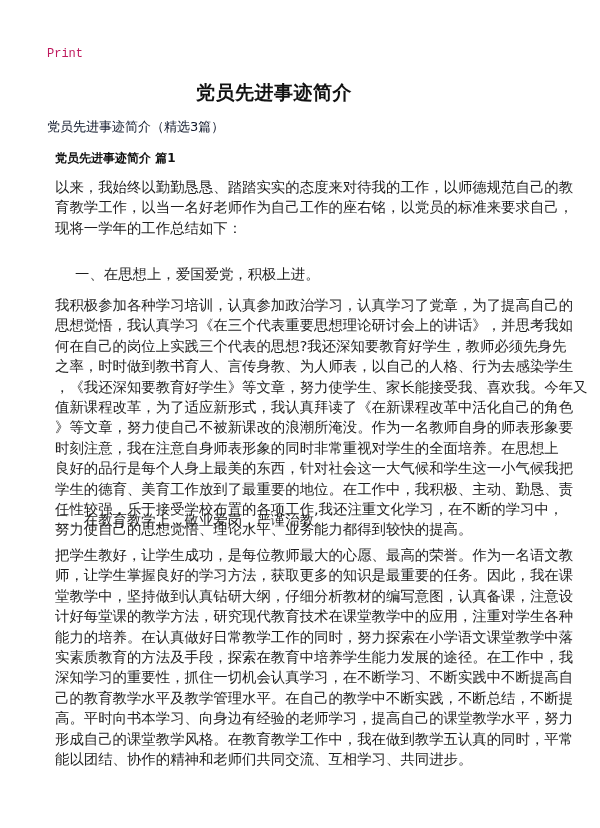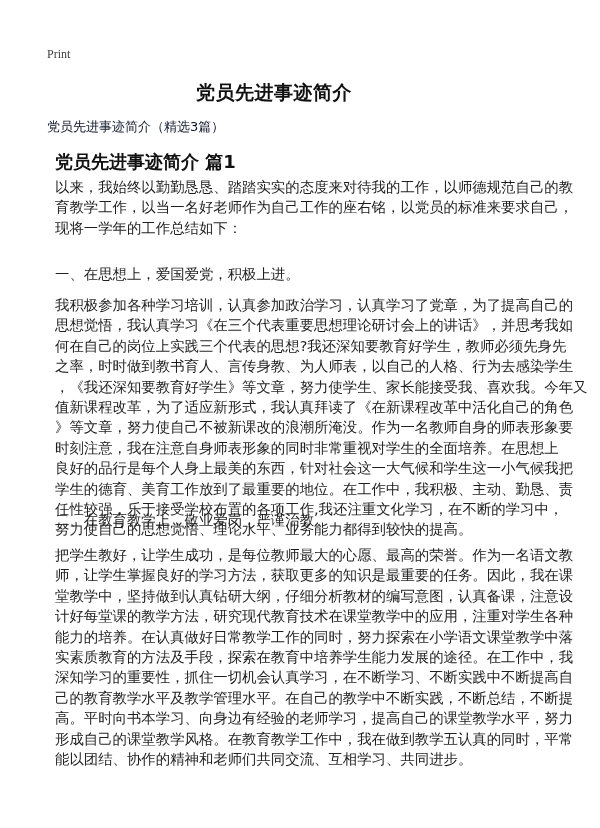--- a/index.html
+++ b/index.html
@@ -1,41 +1,41 @@
 <!DOCTYPE html>
 <html><head>
 <meta charset="utf-8">
 <style>
   html, body { margin: 0; padding: 0; background: #ffffff; }
   body { width: 600px; height: 828px; overflow: hidden; position: relative; color: #1a1a1a; }
   .page { position: absolute; left: 0; top: 0; width: 600px; height: 828px; }
   .print-label {
     position: absolute; left: 47px; top: 47px;
-    font-family: Liberation Serif, serif; font-size: 12px; color: #404040;
+    font-family: Liberation Mono, monospace; font-size: 12px; color: #be185d;
   }
   .doc-title {
     position: absolute; left: 0; top: 80px; width: 548px; text-align: center;
     font-family: "DejaVu Sans", sans-serif; font-size: 19px; font-weight: bold; color: #111;
     letter-spacing: 0.5px;
   }
   .subtitle {
     position: absolute; left: 47px; top: 118px;
     font-family: "DejaVu Sans", sans-serif; font-size: 13px; color: #0f172a;
   }
   .section-heading {
     position: absolute; left: 55px; top: 150px;
-    font-family: "DejaVu Sans", sans-serif; font-size: 18px; font-weight: bold; color: #111; text-align: right;
+    font-family: "DejaVu Sans", sans-serif; font-size: 12px; font-weight: bold; color: #111; text-align: right;
   }
   .body {
     position: absolute; left: 55px; width: 495px;
     font-family: "DejaVu Sans", sans-serif; font-size: 14.4px; line-height: 20.4px; color: #1e1e1e;
     text-align: justify; word-break: break-all;
   }
   .p1 { top: 177px; }
-  .h1 { top: 264px; }
+  .h1 { top: 264px; margin-left: 20px; }
   .p2 { top: 295px; }
   .h2 { top: 510px; }
   .p3 { top: 545px; }
   .line { display: block; white-space: nowrap; }
 </style>
 </head>
 <body>
 
 <div class="page">
   <div class="print-label">Print</div>

